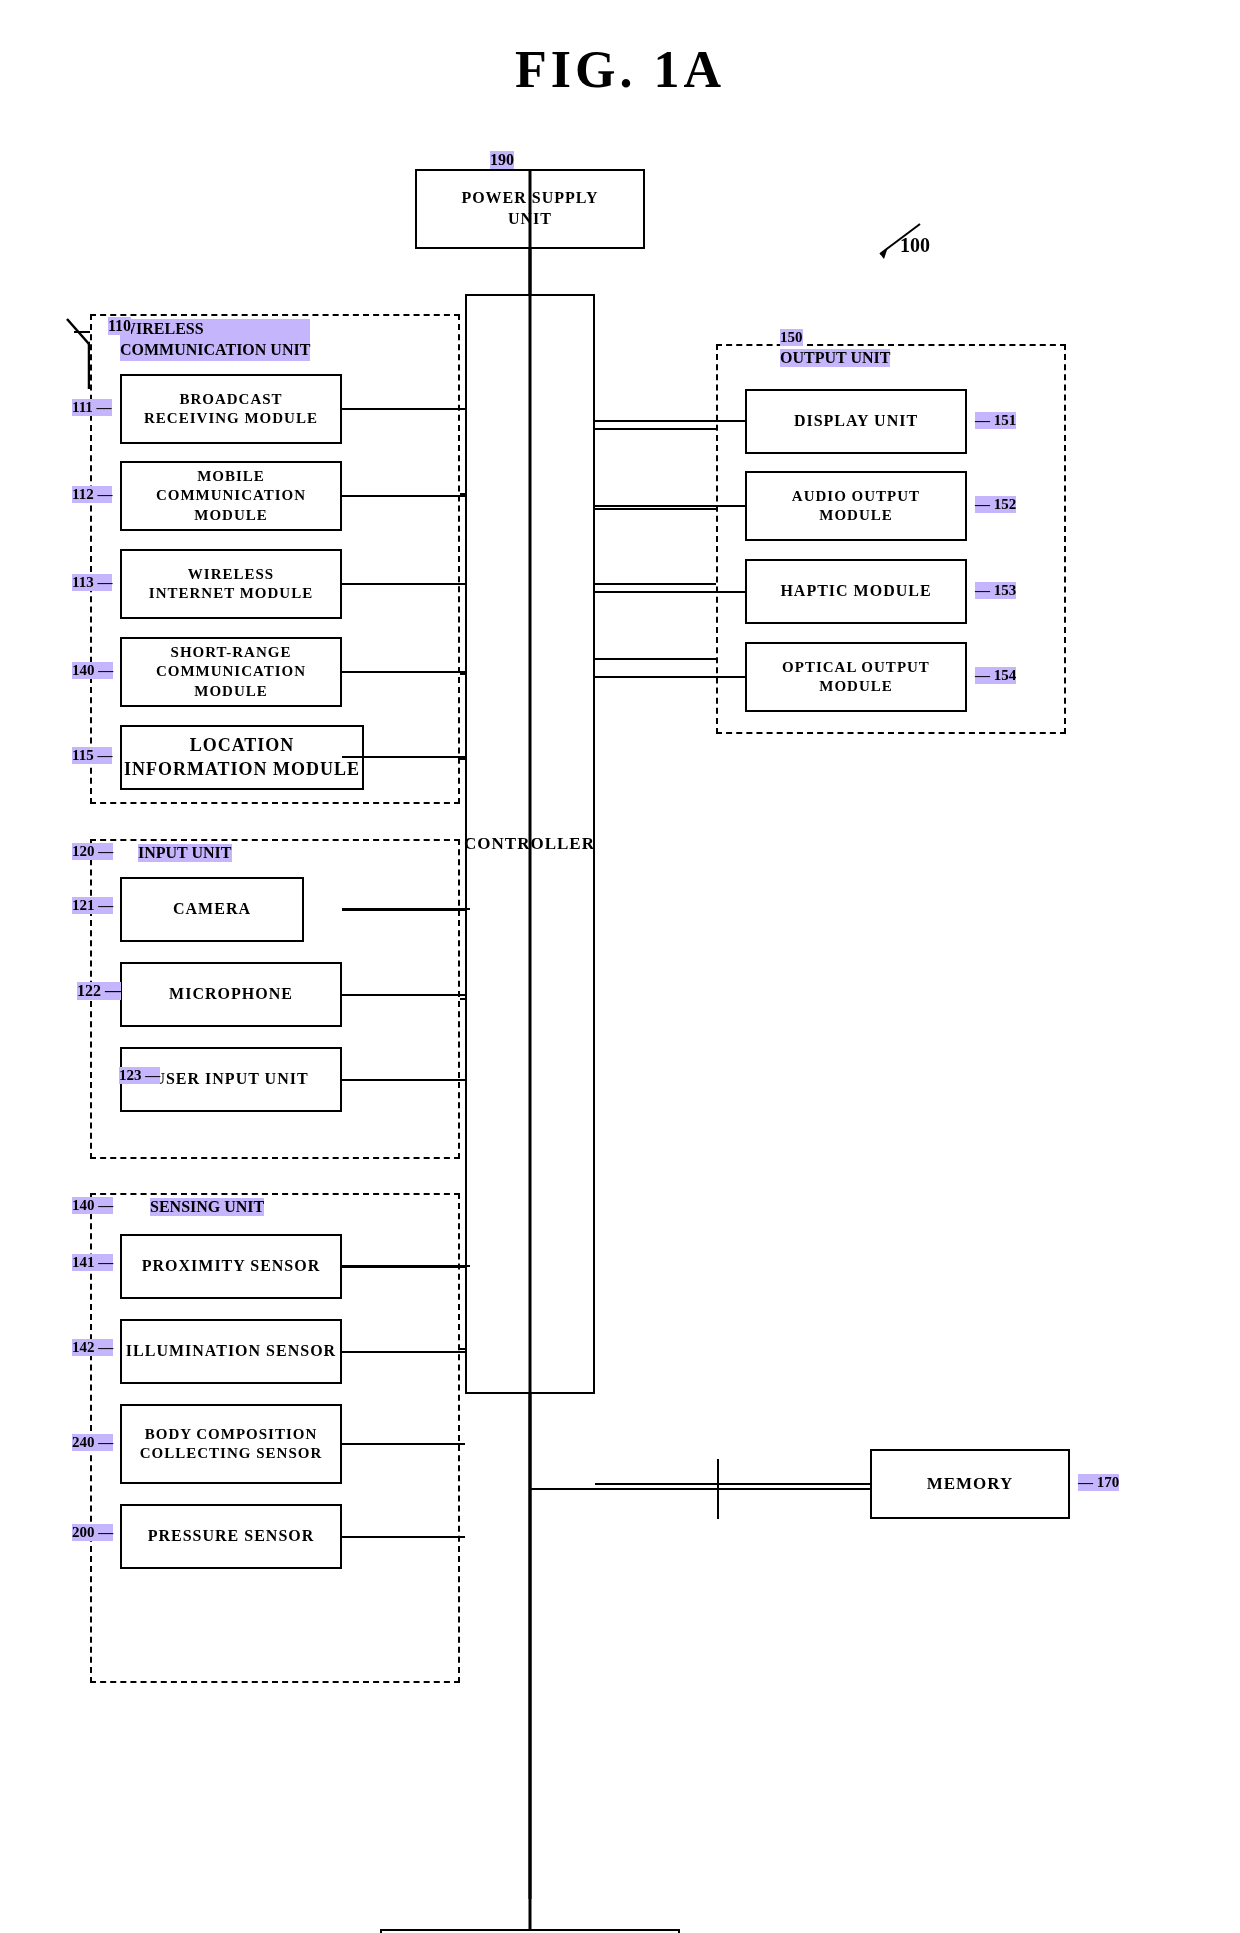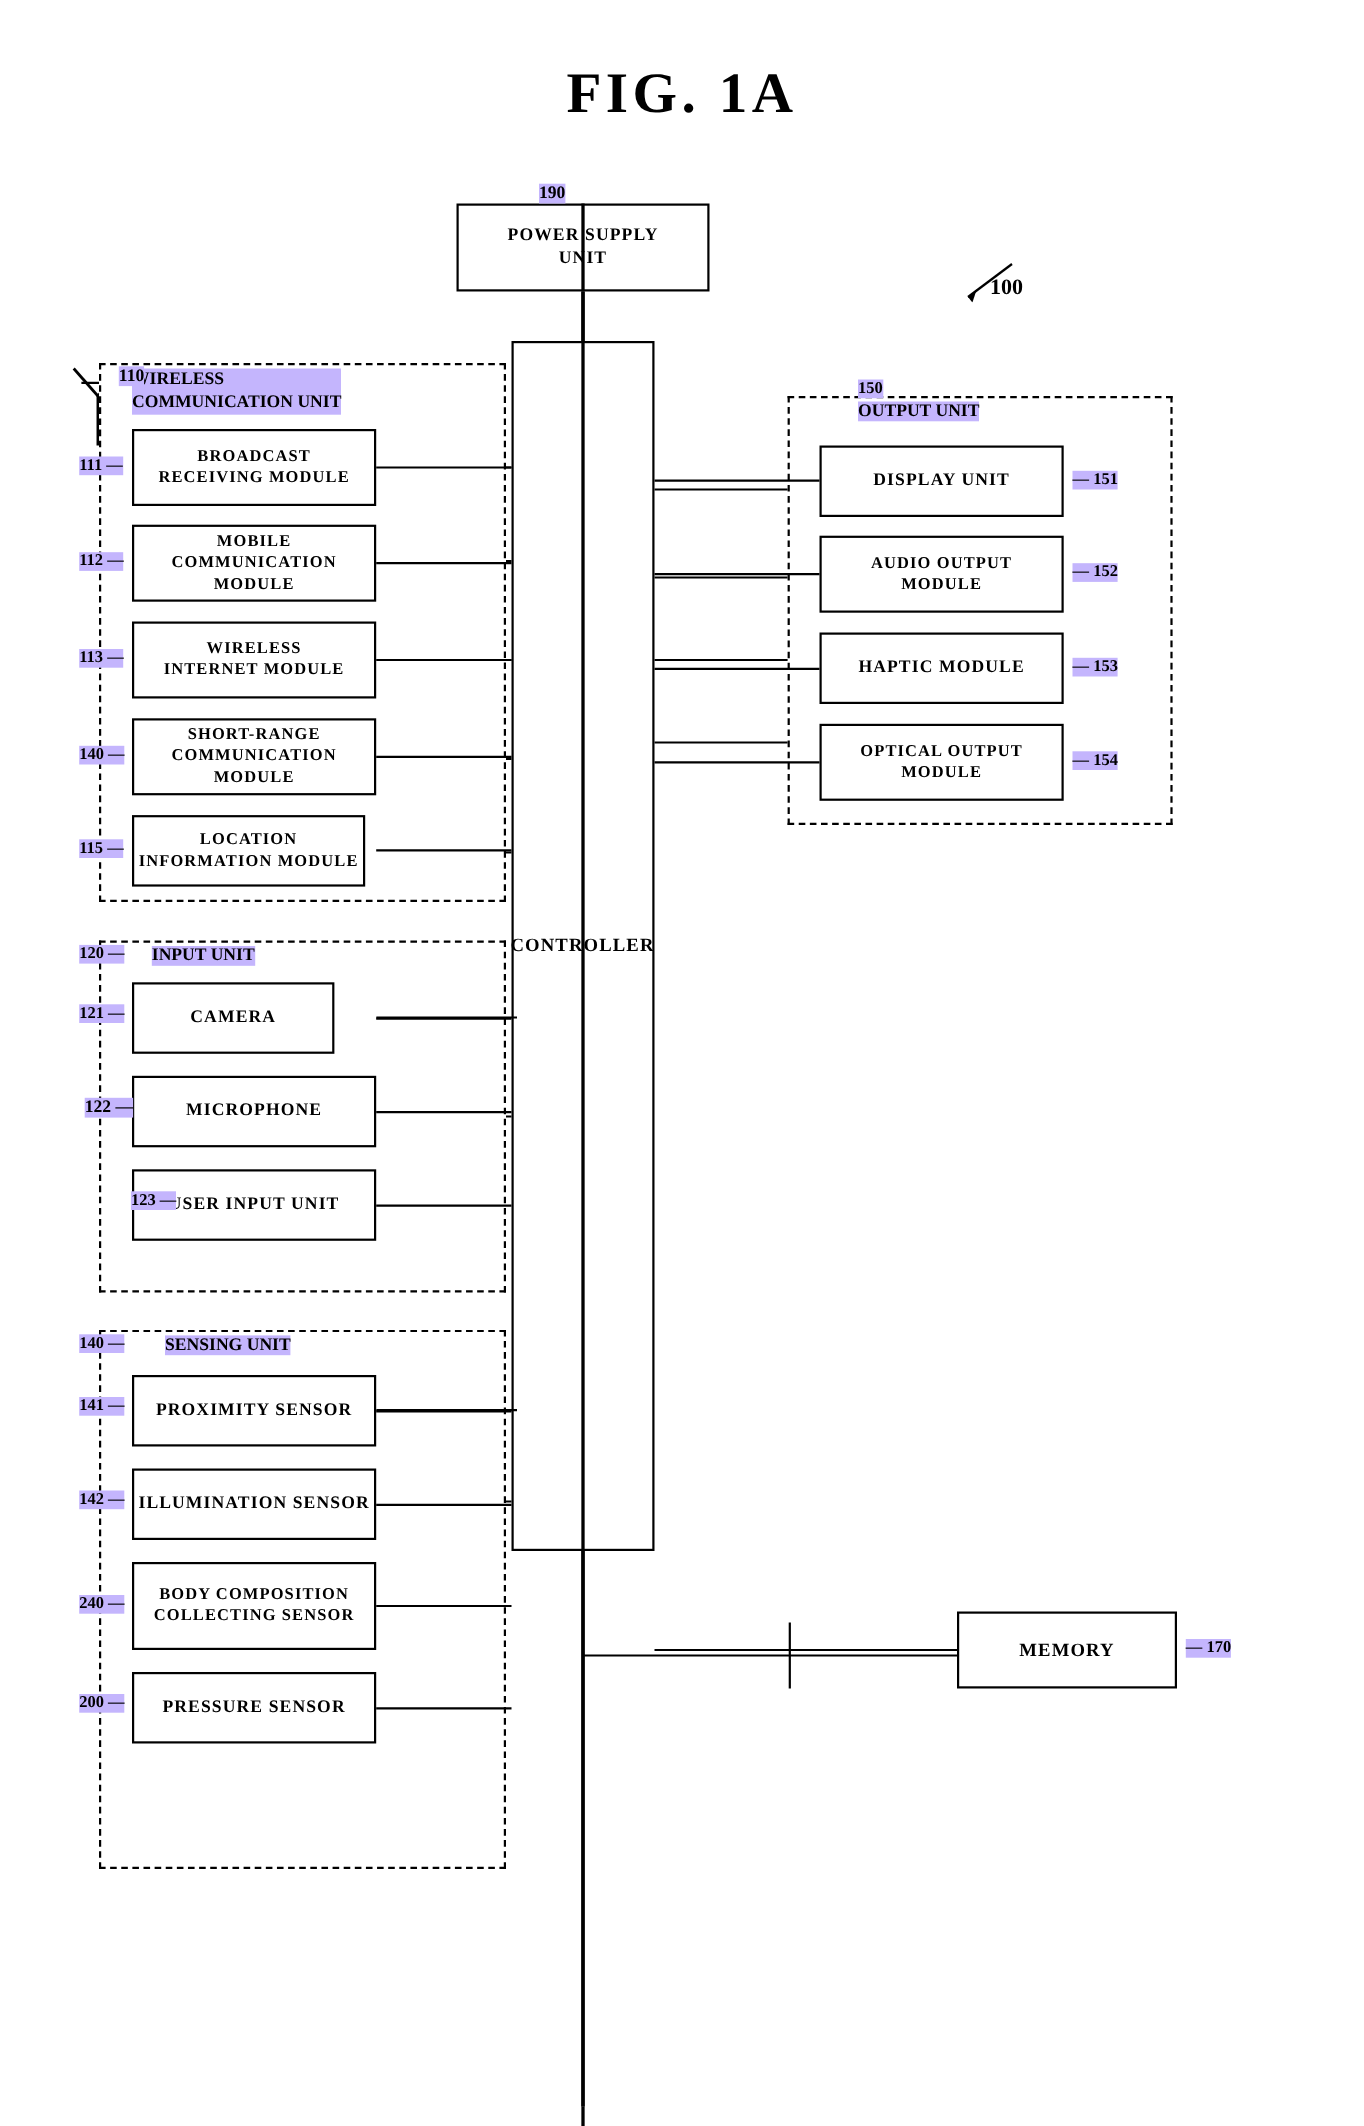--- a/index.html
+++ b/index.html
@@ -8,21 +8,21 @@
       font-family: 'Times New Roman', Times, serif;
       width: 1240px;
       min-height: 1933px;
       position: relative;
       overflow: hidden;
     }
     .page-title {
       text-align: center;
       font-size: 52px;
       font-weight: bold;
-      padding-top: 56px;
+      padding-top: 40px;
       letter-spacing: 4px;
     }
     .diagram-container {
       position: relative;
       width: 1240px;
       height: 1870px;
       margin-top: 20px;
     }
     
     .box {
@@ -151,21 +151,21 @@
   <div class="box" style="left:120px; top:430px; width:222px; height:70px; font-size:15px;">
     <span>WIRELESS<br>INTERNET MODULE</span>
   </div>
   <div class="label" style="left:72px; top:455px; font-size:15px;">113 —</div>
 
   <div class="box" style="left:120px; top:518px; width:222px; height:70px; font-size:15px;">
     <span>SHORT-RANGE<br>COMMUNICATION MODULE</span>
   </div>
   <div class="label" style="left:72px; top:543px; font-size:15px;">140 —</div>
 
-  <div class="box" style="left:120px; top:606px; width:212px; height:65px; font-size:15px;">
+  <div class="box" style="left:120px; top:606px; width:244px; height:65px; font-size:18px;">
     <span>LOCATION<br>INFORMATION MODULE</span>
   </div>
   <div class="label" style="left:72px; top:628px; font-size:15px;">115 —</div>
 
   <div class="dashed-box" style="left:90px; top:720px; width:370px; height:320px;">
   </div>
   <div class="label" style="left:138px; top:725px; font-size:16px;">
     <span>INPUT UNIT</span>
   </div>
   <div class="label" style="left:72px; top:724px; font-size:15px;">120 —</div>

